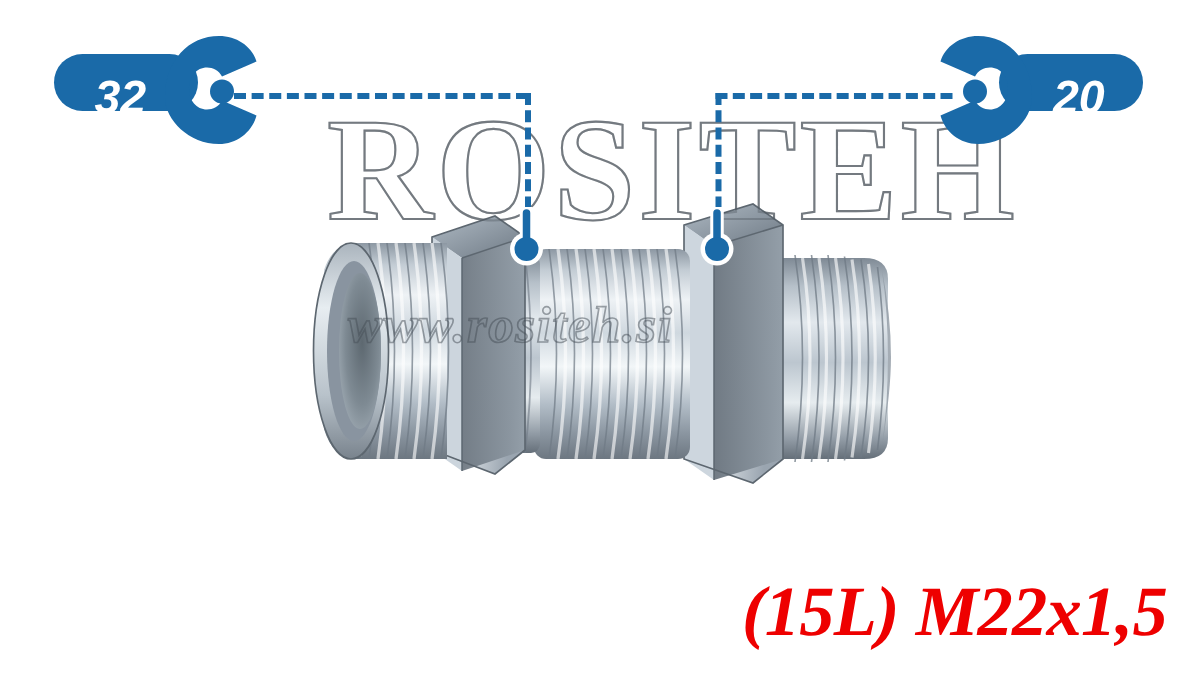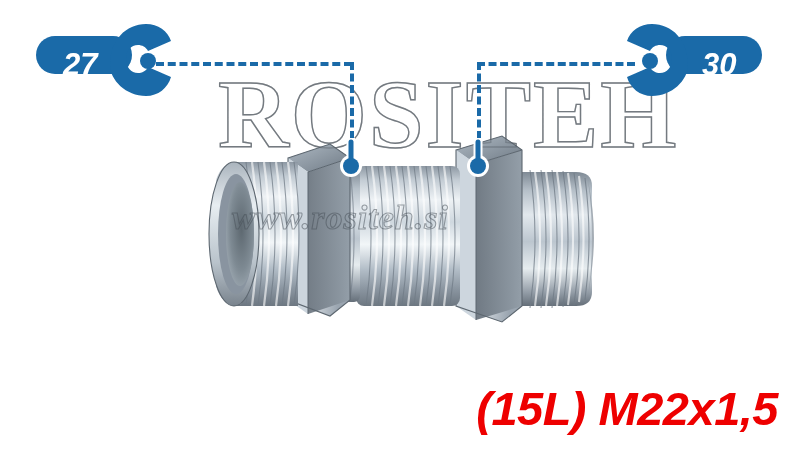--- a/index.html
+++ b/index.html
@@ -33,21 +33,21 @@
 
   
   .callout{position:absolute;z-index:12;}
   .callout svg{display:block;overflow:visible;}
   .callout .num{position:absolute;font-family:"Liberation Sans", sans-serif;
                 font-weight:700;font-style:italic;font-size:31px;color:#ffffff;
                 line-height:1;white-space:nowrap;}
 
   
   .spec{position:absolute;right:22px;bottom:18px;z-index:14;
-        font-family:Liberation Sans, sans-serif;font-weight:700;font-style:italic;
+        font-family:Liberation Serif, serif;font-weight:700;font-style:italic;
         font-size:47px;line-height:1;color:#ee0000;white-space:nowrap;
         letter-spacing:-0.5px;}
 </style>
 </head>
 <body>
 
 <div class="stage">
 
   <div class="wm wm-big">ROSITEH</div>
   <div class="wm wm-url">www.rositeh.si</div>
@@ -232,39 +232,39 @@
                C110 25 106 23 102 23
                C95 23 90 29 90 37
                C90 45 95 51 102 51
                C106 51 110 49 112 45
                L135 55
                C132 66 122 74 110 74
                C90 74 74 58 74 43 Z" fill="#1a6aa8"></path>
 
       <circle cx="112" cy="39" r="8" fill="#1a6aa8"></circle>
     </svg>
-    <span class="num" style="left:27px;top:27px;">27</span>
+    <span class="num" style="left:27px;top:27px;">32</span>
   </div>
 
   <div class="callout" style="left:626px;top:22px;">
     <svg width="136" height="86" viewBox="0 0 136 86" xmlns="http://www.w3.org/2000/svg">
       <g transform="translate(136,0) scale(-1,1)">
         <rect x="0" y="14" width="96" height="38" rx="19" fill="#1a6aa8"></rect>
         <path d="M74 43
                  C74 18 90 2 110 2
                  C122 2 132 9 135 19
                  L112 29
                  C110 25 106 23 102 23
                  C95 23 90 29 90 37
                  C90 45 95 51 102 51
                  C106 51 110 49 112 45
                  L135 55
                  C132 66 122 74 110 74
                  C90 74 74 58 74 43 Z" fill="#1a6aa8"></path>
         <circle cx="112" cy="39" r="8" fill="#1a6aa8"></circle>
       </g>
     </svg>
-    <span class="num" style="left:76px;top:27px;">30</span>
+    <span class="num" style="left:76px;top:27px;">20</span>
   </div>
 
   <div class="spec">(15L) M22x1,5</div>
 
 </div>
 
 </body></html>

